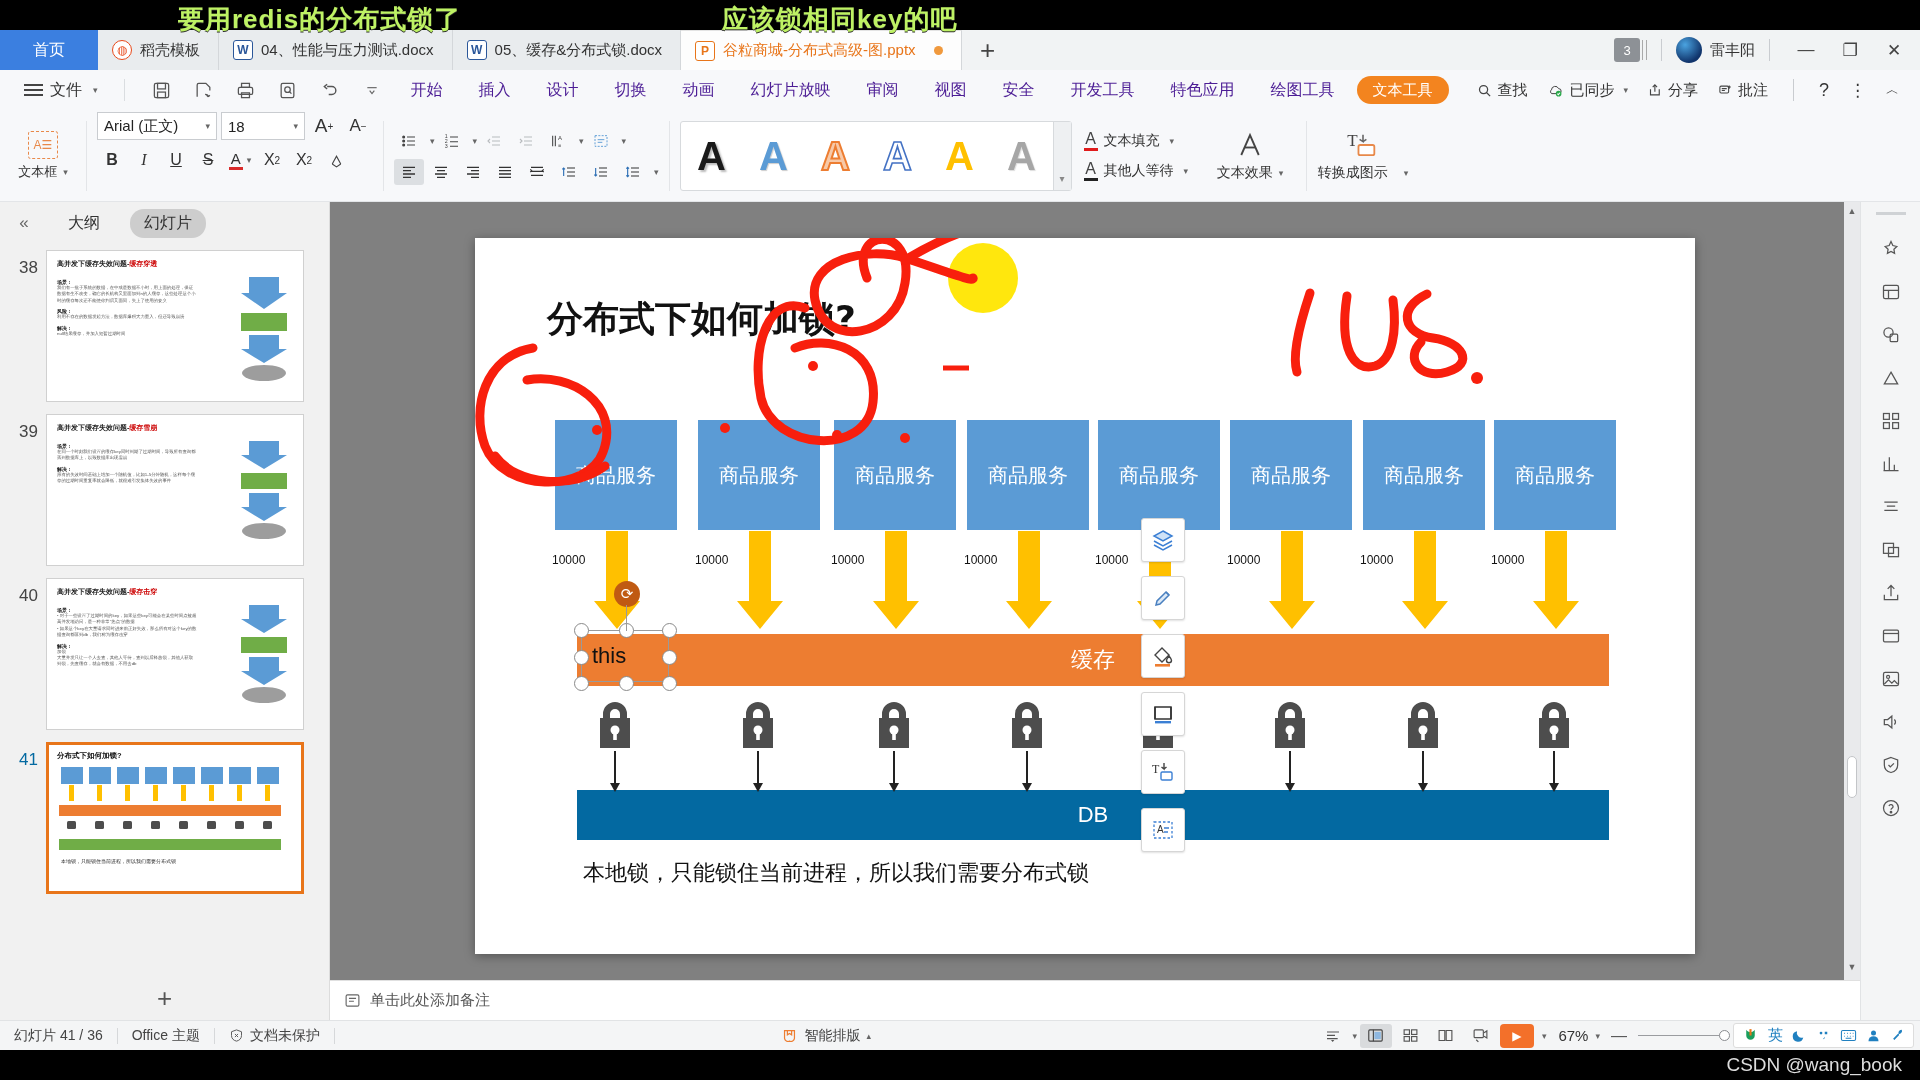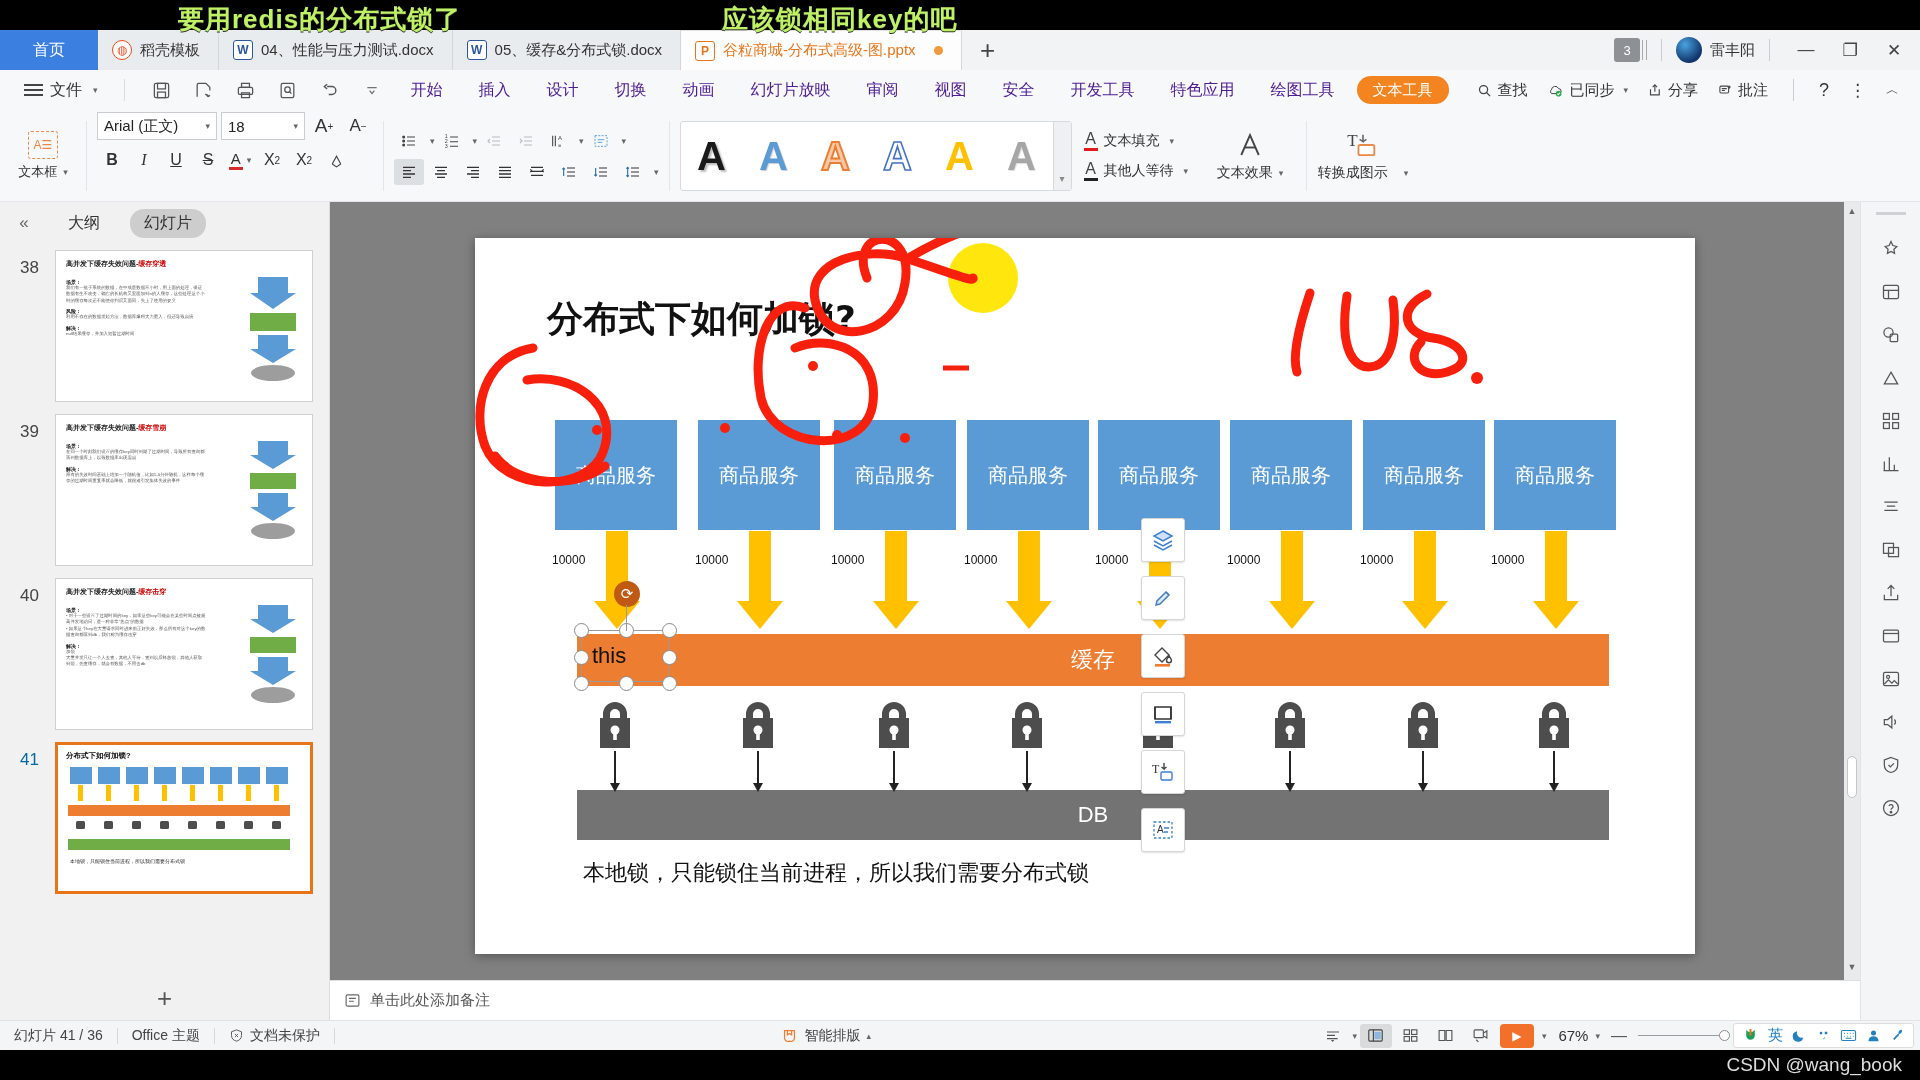--- a/index.html
+++ b/index.html
@@ -97,21 +97,21 @@
   .bigbtn{display:flex;flex-direction:column;align-items:center;gap:4px;font-size:14px;color:#333;width:92px;}
 
   
   .leftpane{position:absolute;left:0;top:202px;width:330px;bottom:60px;background:#f1f1f1;
             border-right:1px solid #dcdcdc;}
   .lp-head{height:42px;display:flex;align-items:center;gap:16px;padding-left:10px;}
   .lp-collapse{font-size:17px;color:#666;width:28px;text-align:center;}
   .lp-tab{font-size:16px;color:#333;padding:4px 14px;border-radius:14px;}
   .lp-tab.on{background:#cdcdcd;}
   .thumbs{position:absolute;top:42px;left:0;right:0;bottom:46px;overflow:hidden;}
-  .thumb-item{display:flex;align-items:flex-start;gap:16px;padding:6px 16px 6px 8px;justify-content:flex-end;}
+  .thumb-item{display:flex;align-items:flex-start;gap:8px;padding:6px 16px 6px 8px;}
   .thumb-no{width:30px;text-align:right;font-size:17px;color:#444;padding-top:8px;}
   .thumb{width:258px;height:152px;background:#fff;border:1px solid #d0d0d0;position:relative;overflow:hidden;}
   .thumb.sel{border:3px solid #e8751a;}
   .thumb-no.sel{color:#0369a1;}
   .addslide{position:absolute;bottom:6px;left:0;right:0;text-align:center;font-size:26px;color:#555;}
 
   
   .tc-title{position:absolute;left:10px;top:8px;font-size:7px;font-weight:bold;color:#222;}
   .tc-title em{color:#c00;font-style:normal;}
   .tc-text{position:absolute;left:10px;top:24px;width:140px;}
@@ -123,21 +123,21 @@
   .canvas{position:absolute;left:330px;top:202px;right:60px;bottom:60px;background:#808080;}
   .slide{position:absolute;left:145px;top:36px;width:1220px;height:716px;background:#fff;
          box-shadow:0 2px 10px rgba(0,0,0,.35);overflow:hidden;}
   .s-title{position:absolute;left:72px;top:57px;font-size:36px;font-weight:bold;color:#111;
            font-family:"DejaVu Sans",sans-serif;}
   .svc{position:absolute;width:122px;height:110px;background:#5b9bd5;color:#fff;
        display:flex;align-items:center;justify-content:center;font-size:20px;}
   .num{position:absolute;font-size:12px;color:#111;font-family:Liberation Sans, sans-serif;}
   .cachebar{position:absolute;left:102px;top:396px;width:1032px;height:52px;background:#ed7d31;
             color:#fff;display:flex;align-items:center;justify-content:center;font-size:22px;}
-  .dbbar{position:absolute;left:102px;top:552px;width:1032px;height:50px;background:#737373;
+  .dbbar{position:absolute;left:102px;top:552px;width:1032px;height:50px;background:#0369a1;
          color:#fff;display:flex;align-items:center;justify-content:center;font-size:22px;}
   .footnote{position:absolute;left:108px;top:620px;font-size:22px;color:#111;}
 
   
   .ink{position:absolute;left:0;top:0;width:100%;height:100%;pointer-events:none;}
 
   
   .selbox{position:absolute;left:106px;top:392px;width:88px;height:52px;border:1px solid #9a9a9a;}
   .hdl{position:absolute;width:15px;height:15px;border-radius:50%;background:#fff;border:1.2px solid #8a8a8a;}
   .rotbtn{position:absolute;width:26px;height:26px;border-radius:50%;background:#c05a12;color:#fff;

